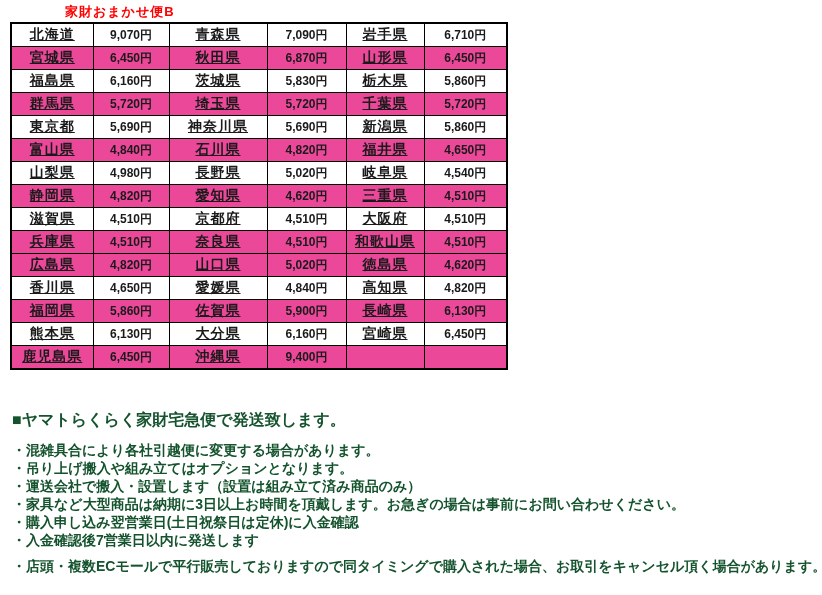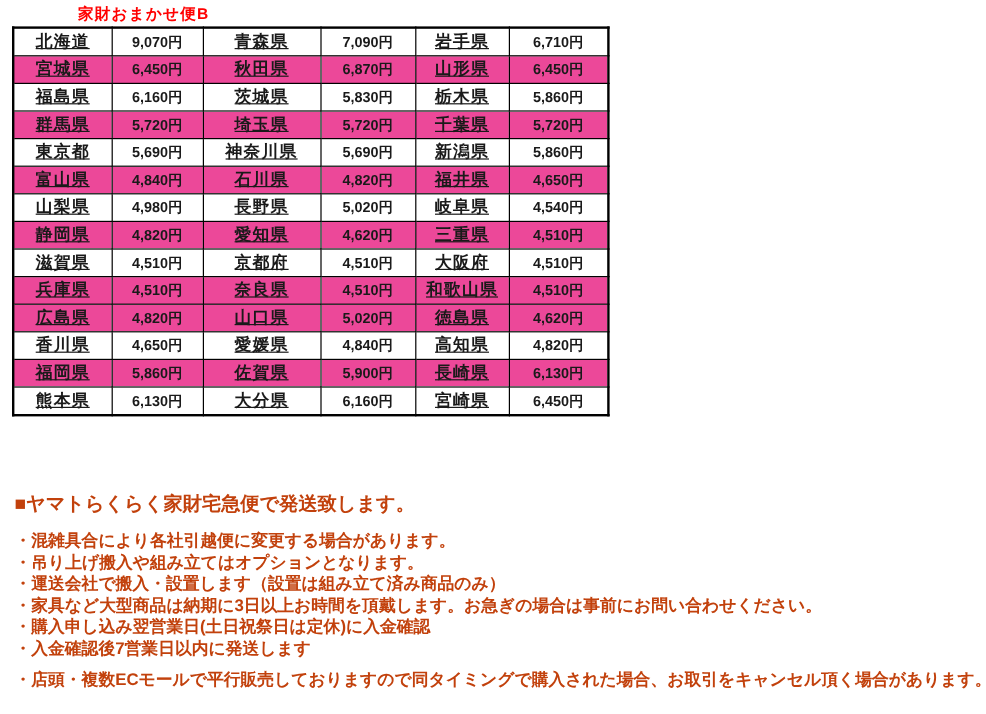--- a/index.html
+++ b/index.html
@@ -47,21 +47,21 @@
     overflow: hidden;
   }
   .fee-table tr.alt td { background: #ec4899; }
   .fee-table td.pref  { font-size: 14px; letter-spacing: 1px; text-decoration: underline; }
   .fee-table td.price { font-size: 12px; letter-spacing: 0; }
   .notes {
     position: absolute;
     left: 12px;
     top: 410px;
     width: 800px;
-    color: #c2410c;
+    color: #14532d;
     font-weight: bold;
   }
   .notes-heading {
     font-size: 16px;
     margin: 0 0 10px 0;
     white-space: nowrap;
   }
   ul.bullets {
     list-style: none;
     margin: 0;
@@ -199,20 +199,28 @@
           <td class="pref">長崎県</td>
           <td class="price">6,130円</td>
         </tr>
         <tr>
           <td class="pref">熊本県</td>
           <td class="price">6,130円</td>
           <td class="pref">大分県</td>
           <td class="price">6,160円</td>
           <td class="pref">宮崎県</td>
           <td class="price">6,450円</td>
+        </tr>
+        <tr class="alt">
+          <td class="pref">鹿児島県</td>
+          <td class="price">6,450円</td>
+          <td class="pref">沖縄県</td>
+          <td class="price">9,400円</td>
+          <td class="pref"></td>
+          <td class="price"></td>
         </tr>
       </tbody>
   </table>
 
   <div class="notes">
     <div class="notes-heading">■ヤマトらくらく家財宅急便で発送致します。</div>
     <ul class="bullets" id="bullets-list">
         <li>・混雑具合により各社引越便に変更する場合があります。</li>
         <li>・吊り上げ搬入や組み立てはオプションとなります。</li>
         <li>・運送会社で搬入・設置します（設置は組み立て済み商品のみ）</li>

